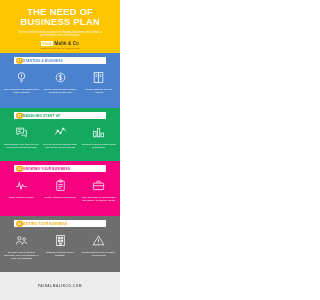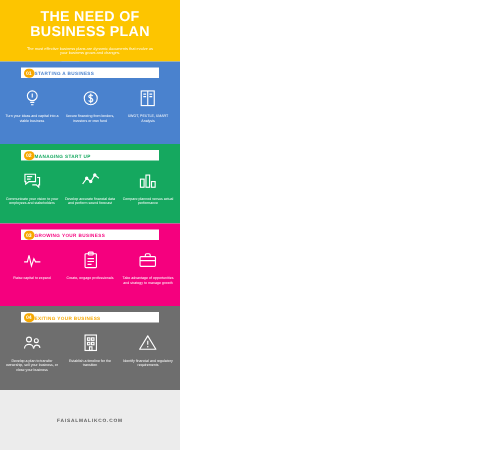--- a/index.html
+++ b/index.html
@@ -10,21 +10,21 @@
     overflow:hidden;
   }
   .poster { width:120px; height:300px; position:relative; display:flex; flex-direction:column; }
 
   
   .header {
     background:#fdc500;
     padding:7px 5px 20px;
     text-align:center;
     flex:0 0 auto;
-    height:41px;
+    height:53px;
     display:flex; flex-direction:column; align-items:center; justify-content:flex-start;
   }
   .title {
     color:#ffffff;
     font-size:9.5px;
     line-height:10px;
     font-weight:bold;
     letter-spacing:0.2px;
     text-transform:uppercase;
   }

